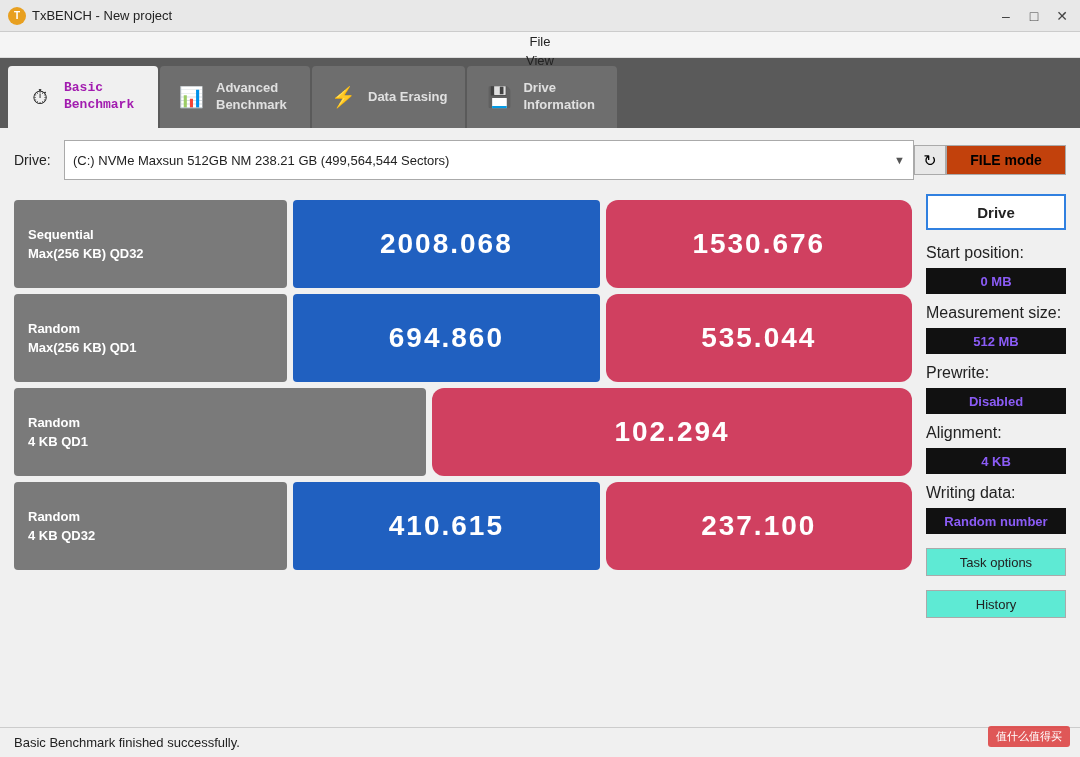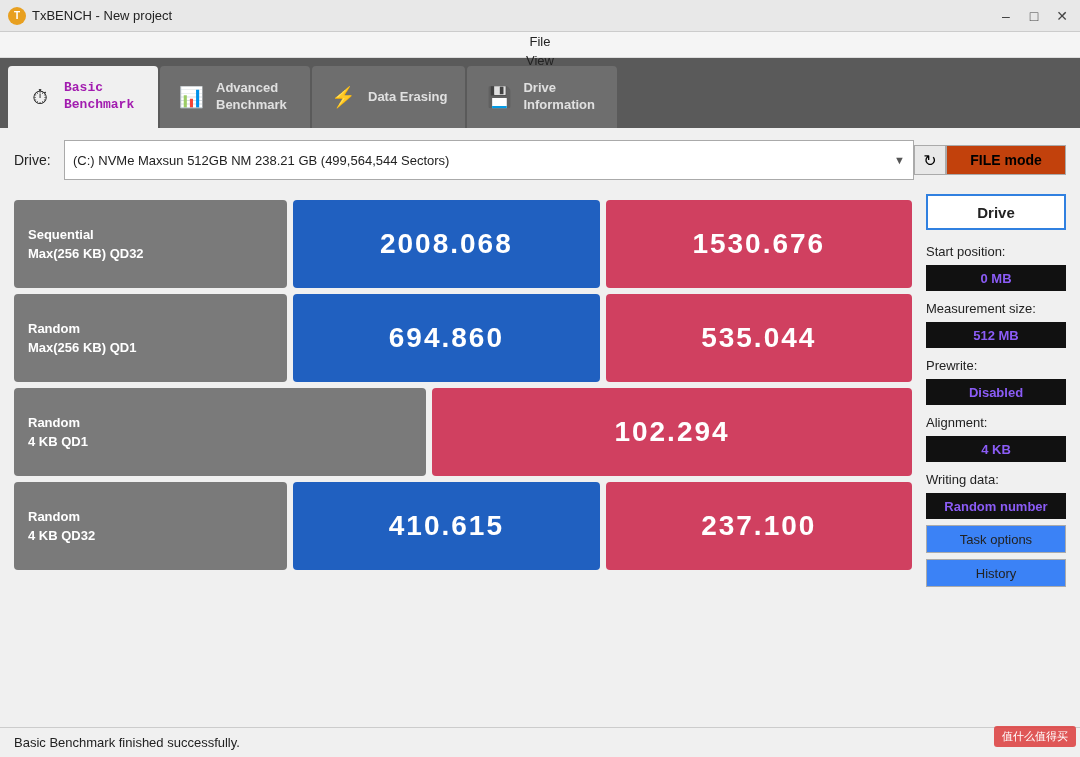--- a/index.html
+++ b/index.html
@@ -224,84 +224,85 @@
     }
     .bench-write {
       flex: 1.5;
       background: #d04060;
       display: flex;
       align-items: center;
       justify-content: center;
       color: white;
       font-size: 28px;
       font-weight: bold;
-      border-radius: 4px;
+      border-radius: 12px;
       letter-spacing: 2px;
     }
     .sidebar {
       width: 140px;
       display: flex;
       flex-direction: column;
       gap: 6px;
     }
     .start-btn {
       width: 100%;
       height: 36px;
       background: white;
       border: 2px solid #3080e0;
       color: #222;
       font-size: 15px;
       font-weight: bold;
       cursor: pointer;
       margin-bottom: 4px;
     }
     .sidebar-section-label {
-      font-size: 13px;
+      font-size: 16px;
       color: #222;
       margin-top: 4px;
     }
     .sidebar-value-btn {
       width: 100%;
       height: 26px;
       background: #111;
       color: #8b5cf6;
       border: none;
       font-size: 13px;
       font-weight: bold;
       cursor: pointer;
       display: flex;
       align-items: center;
       justify-content: center;
     }
     .sidebar-action-btn {
       width: 100%;
       height: 28px;
-      background: #3b82f6;
+      background: #5eead4;
       border: 1px solid #aaa;
       color: #222;
       font-size: 13px;
       cursor: pointer;
       display: flex;
       align-items: center;
       justify-content: center;
+      margin-top: 8px;
     }
     .status-bar {
       height: 30px;
       background: #f0f0f0;
       border-top: 1px solid #ccc;
       display: flex;
       align-items: center;
       padding: 1px 14px;
       font-size: 13px;
       color: #222;
     }
     .watermark {
       position: fixed;
       bottom: 10px;
-      right: 4px;
+      right: 10px;
       background: rgba(220,60,60,0.85);
       color: white;
       font-size: 11px;
       padding: 3px 8px;
       border-radius: 3px;
       z-index: 999;
     }
   </style>
 </head>
 <body>

